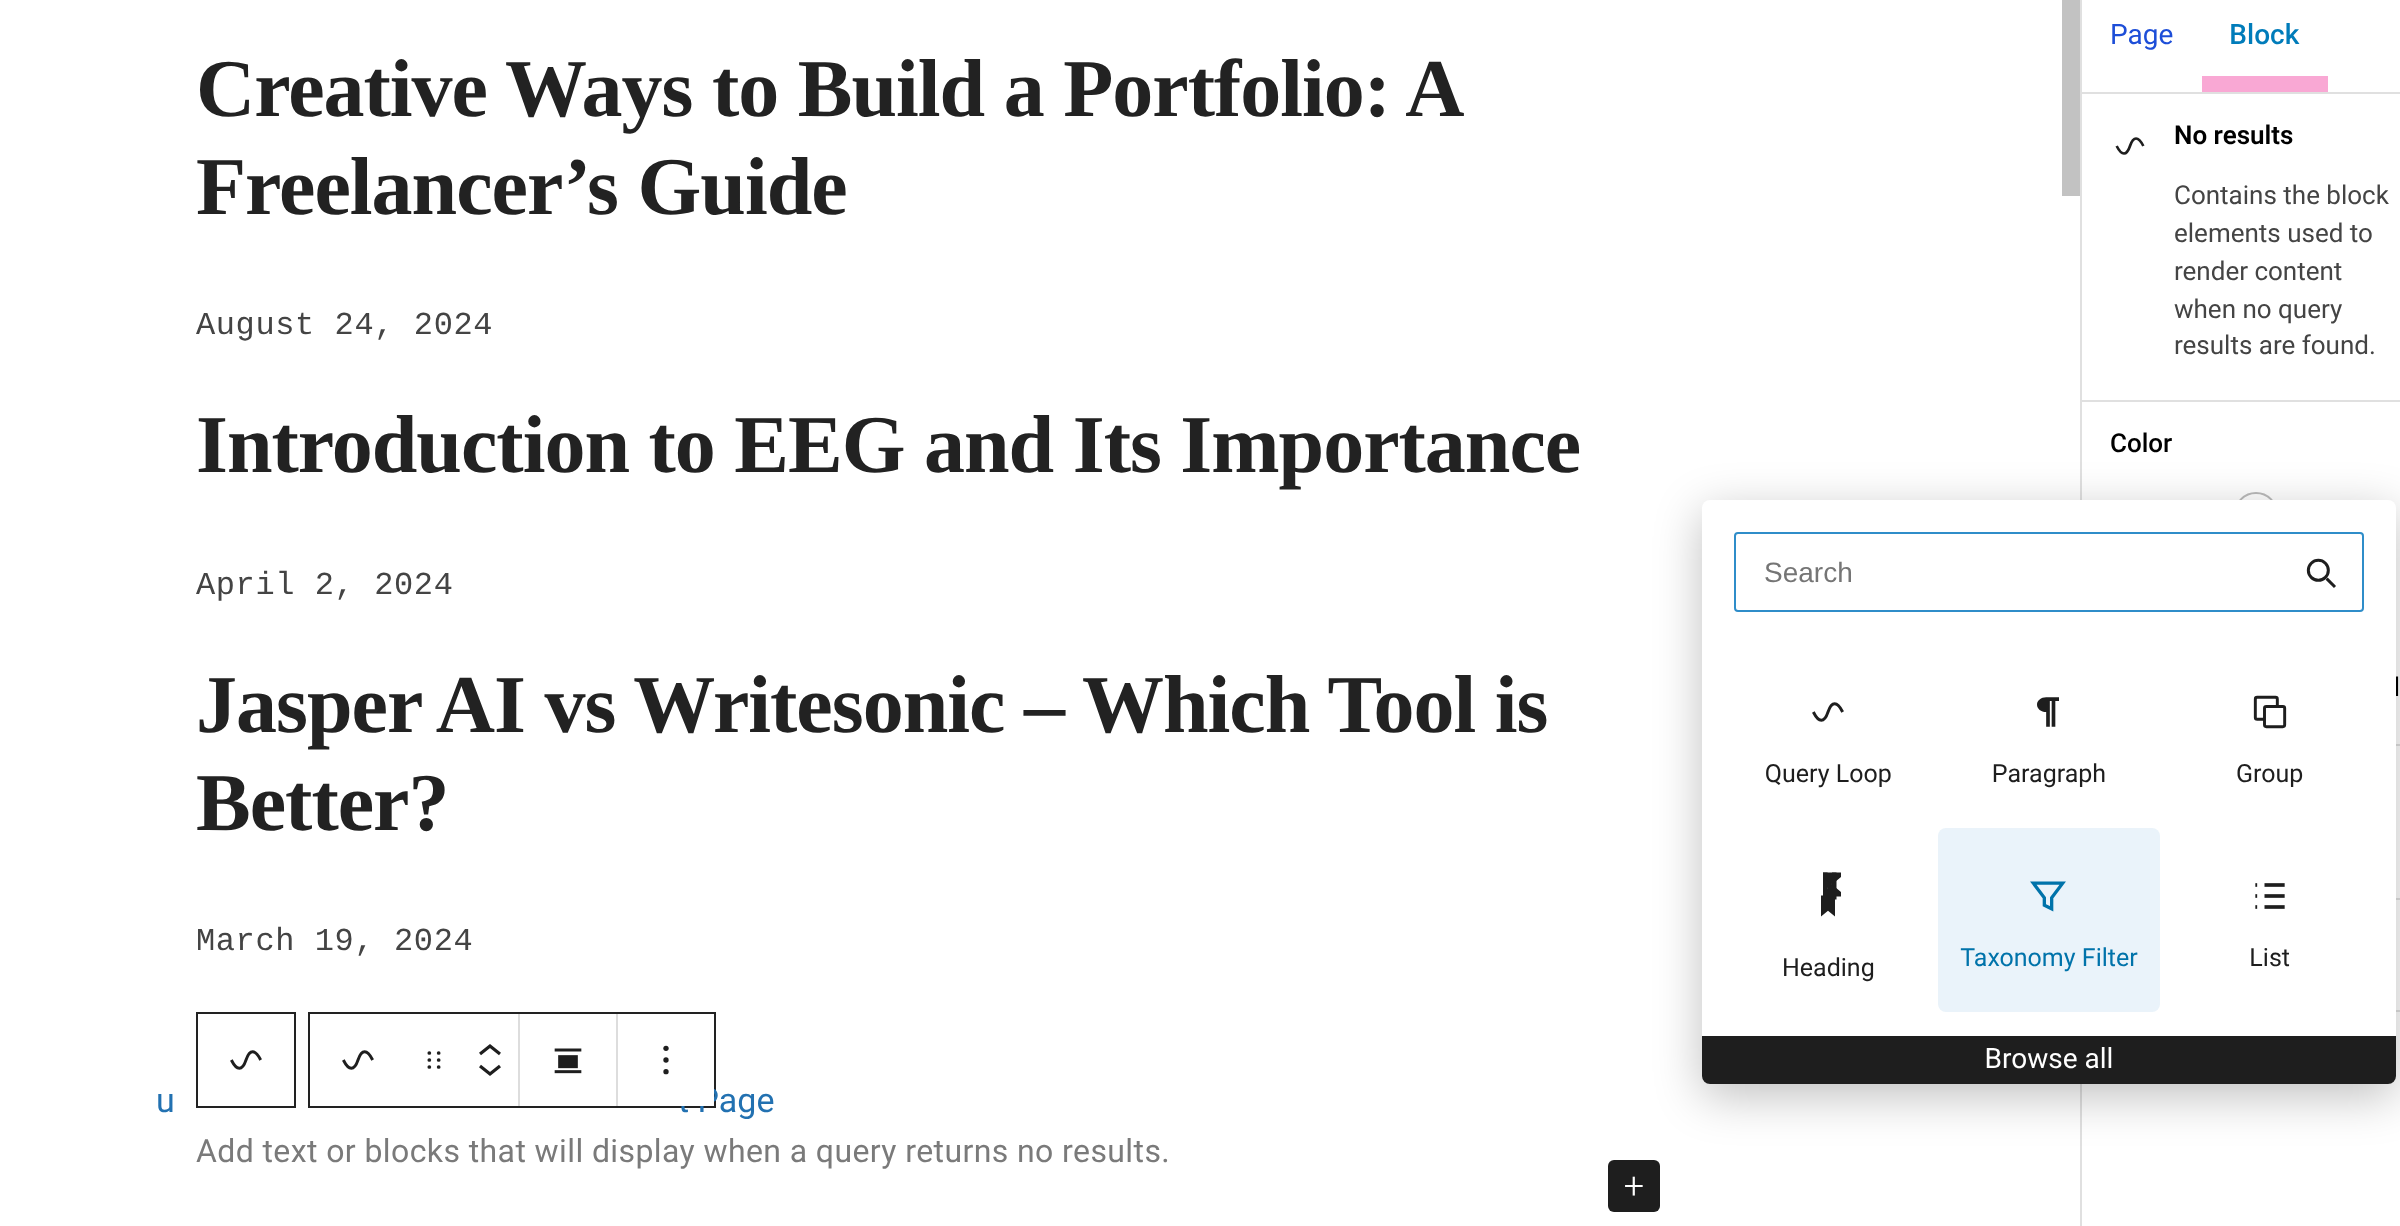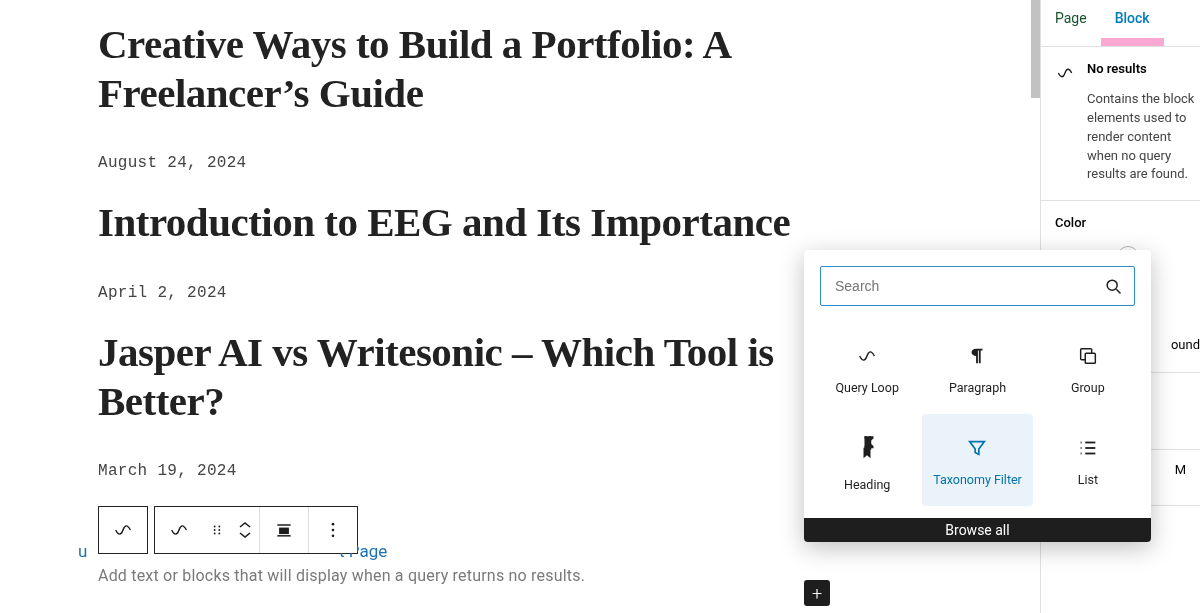--- a/index.html
+++ b/index.html
@@ -13,35 +13,35 @@
   .toolbar-btn { width: 48px; height: 46px; display: flex; align-items: center; justify-content: center; background: #fff; border: none; position: relative; }
   .toolbar-btn.narrow { width: 28px; flex-direction: column; }
   .tb-sep { border-left: 1px solid #ddd; height: 46px; }
   .link-fragment { color: #2271b1; font-size: 17px; }
   .link-left { position: absolute; left: 78px; top: 541px; }
   .link-right { position: absolute; left: 339px; top: 541px; }
   .no-results-placeholder { color: #7a7a7a; font-size: 16px; margin-top: 12px; letter-spacing: 0.2px; }
   .sidebar { width: 160px; border-left: 1px solid #e0e0e0; position: relative; background:#fff; }
   .scroll-thumb { position:absolute; left:-10px; top:0; width:9px; height:98px; background:#c2c2c2; }
   .tabs { display:flex; border-bottom:1px solid #e0e0e0; }
-  .tab { padding: 10px 14px 12px; font-size: 14px; color:#14532d; }
+  .tab { padding: 10px 14px 12px; font-size: 14px; color:#1d4ed8; }
   .tab.active { color:#007cba; border-bottom:8px solid #f9a8d4; font-weight:500; }
   .panel-body { padding: 14px 0 0 14px; font-size:13px; }
   .panel-title-row { display:flex; gap:12px; align-items:flex-start; }
   .panel-icon { color:#1e1e1e; margin-top:2px; }
   .panel-heading { font-weight:600; margin-bottom:14px; }
   .panel-desc { color:#444; line-height:1.45; }
   .panel-divider { border-top:1px solid #e0e0e0; margin-top:16px; }
   .panel-section-label { font-weight:500; font-size:13px; padding:14px 0 12px 14px; }
   .color-row { display:flex; align-items:center; gap:12px; padding:4px 0 4px 14px; font-size:13px;flex-direction:column; }
   .swatch { width:22px; height:22px; border-radius:50%; border:1px solid #bbb; background:#fff; position:relative; }
   .swatch::after { content:""; position:absolute; left:3px; top:10px; width:14px; height:1px; background:#bbb; transform:rotate(-45deg); }
   .dim-row { padding:12px 14px; font-size:13px; text-align:right; }
   
-  .inserter { position:absolute; left:804px; top:250px; width:347px; background:#fff; border-radius:4px; box-shadow:0 6px 24px rgba(0,0,0,.25); overflow:hidden; }
+  .inserter { position:absolute; left:851px; top:250px; width:347px; background:#fff; border-radius:4px; box-shadow:0 6px 24px rgba(0,0,0,.25); overflow:hidden; }
   .inserter-search { margin:16px 16px 8px; position:relative; }
   .inserter-search input { width:100%; height:40px; border:1.5px solid #2f8dc9; border-radius:2px; padding:0 40px 0 14px; font-size:14px; outline:none; }
   .inserter-search .srch-icon { position:absolute; right:12px; top:10px; color:#1e1e1e; }
   .block-grid { display:grid; grid-template-columns:repeat(3,1fr); padding:8px 8px 12px; }
   .block-item { display:flex; flex-direction:column; align-items:center; justify-content:center; height:92px; font-size:12.5px; color:#1e1e1e; border-radius:4px; }
   .block-item.active { background:#eaf3fa; color:#0073aa; }
   .block-item .bi-icon { height:28px; display:flex; align-items:center; justify-content:center; margin-bottom:10px; }
   .browse-all { background:#1e1e1e; color:#fff; text-align:center; padding:4px 0; font-size:14px; }
   .add-fab { position:absolute; left:804px; top:580px; width:26px; height:26px; background:#1e1e1e; color:#fff; border-radius:3px; display:flex; align-items:center; justify-content:center; font-size:18px; font-weight:300; }
 

